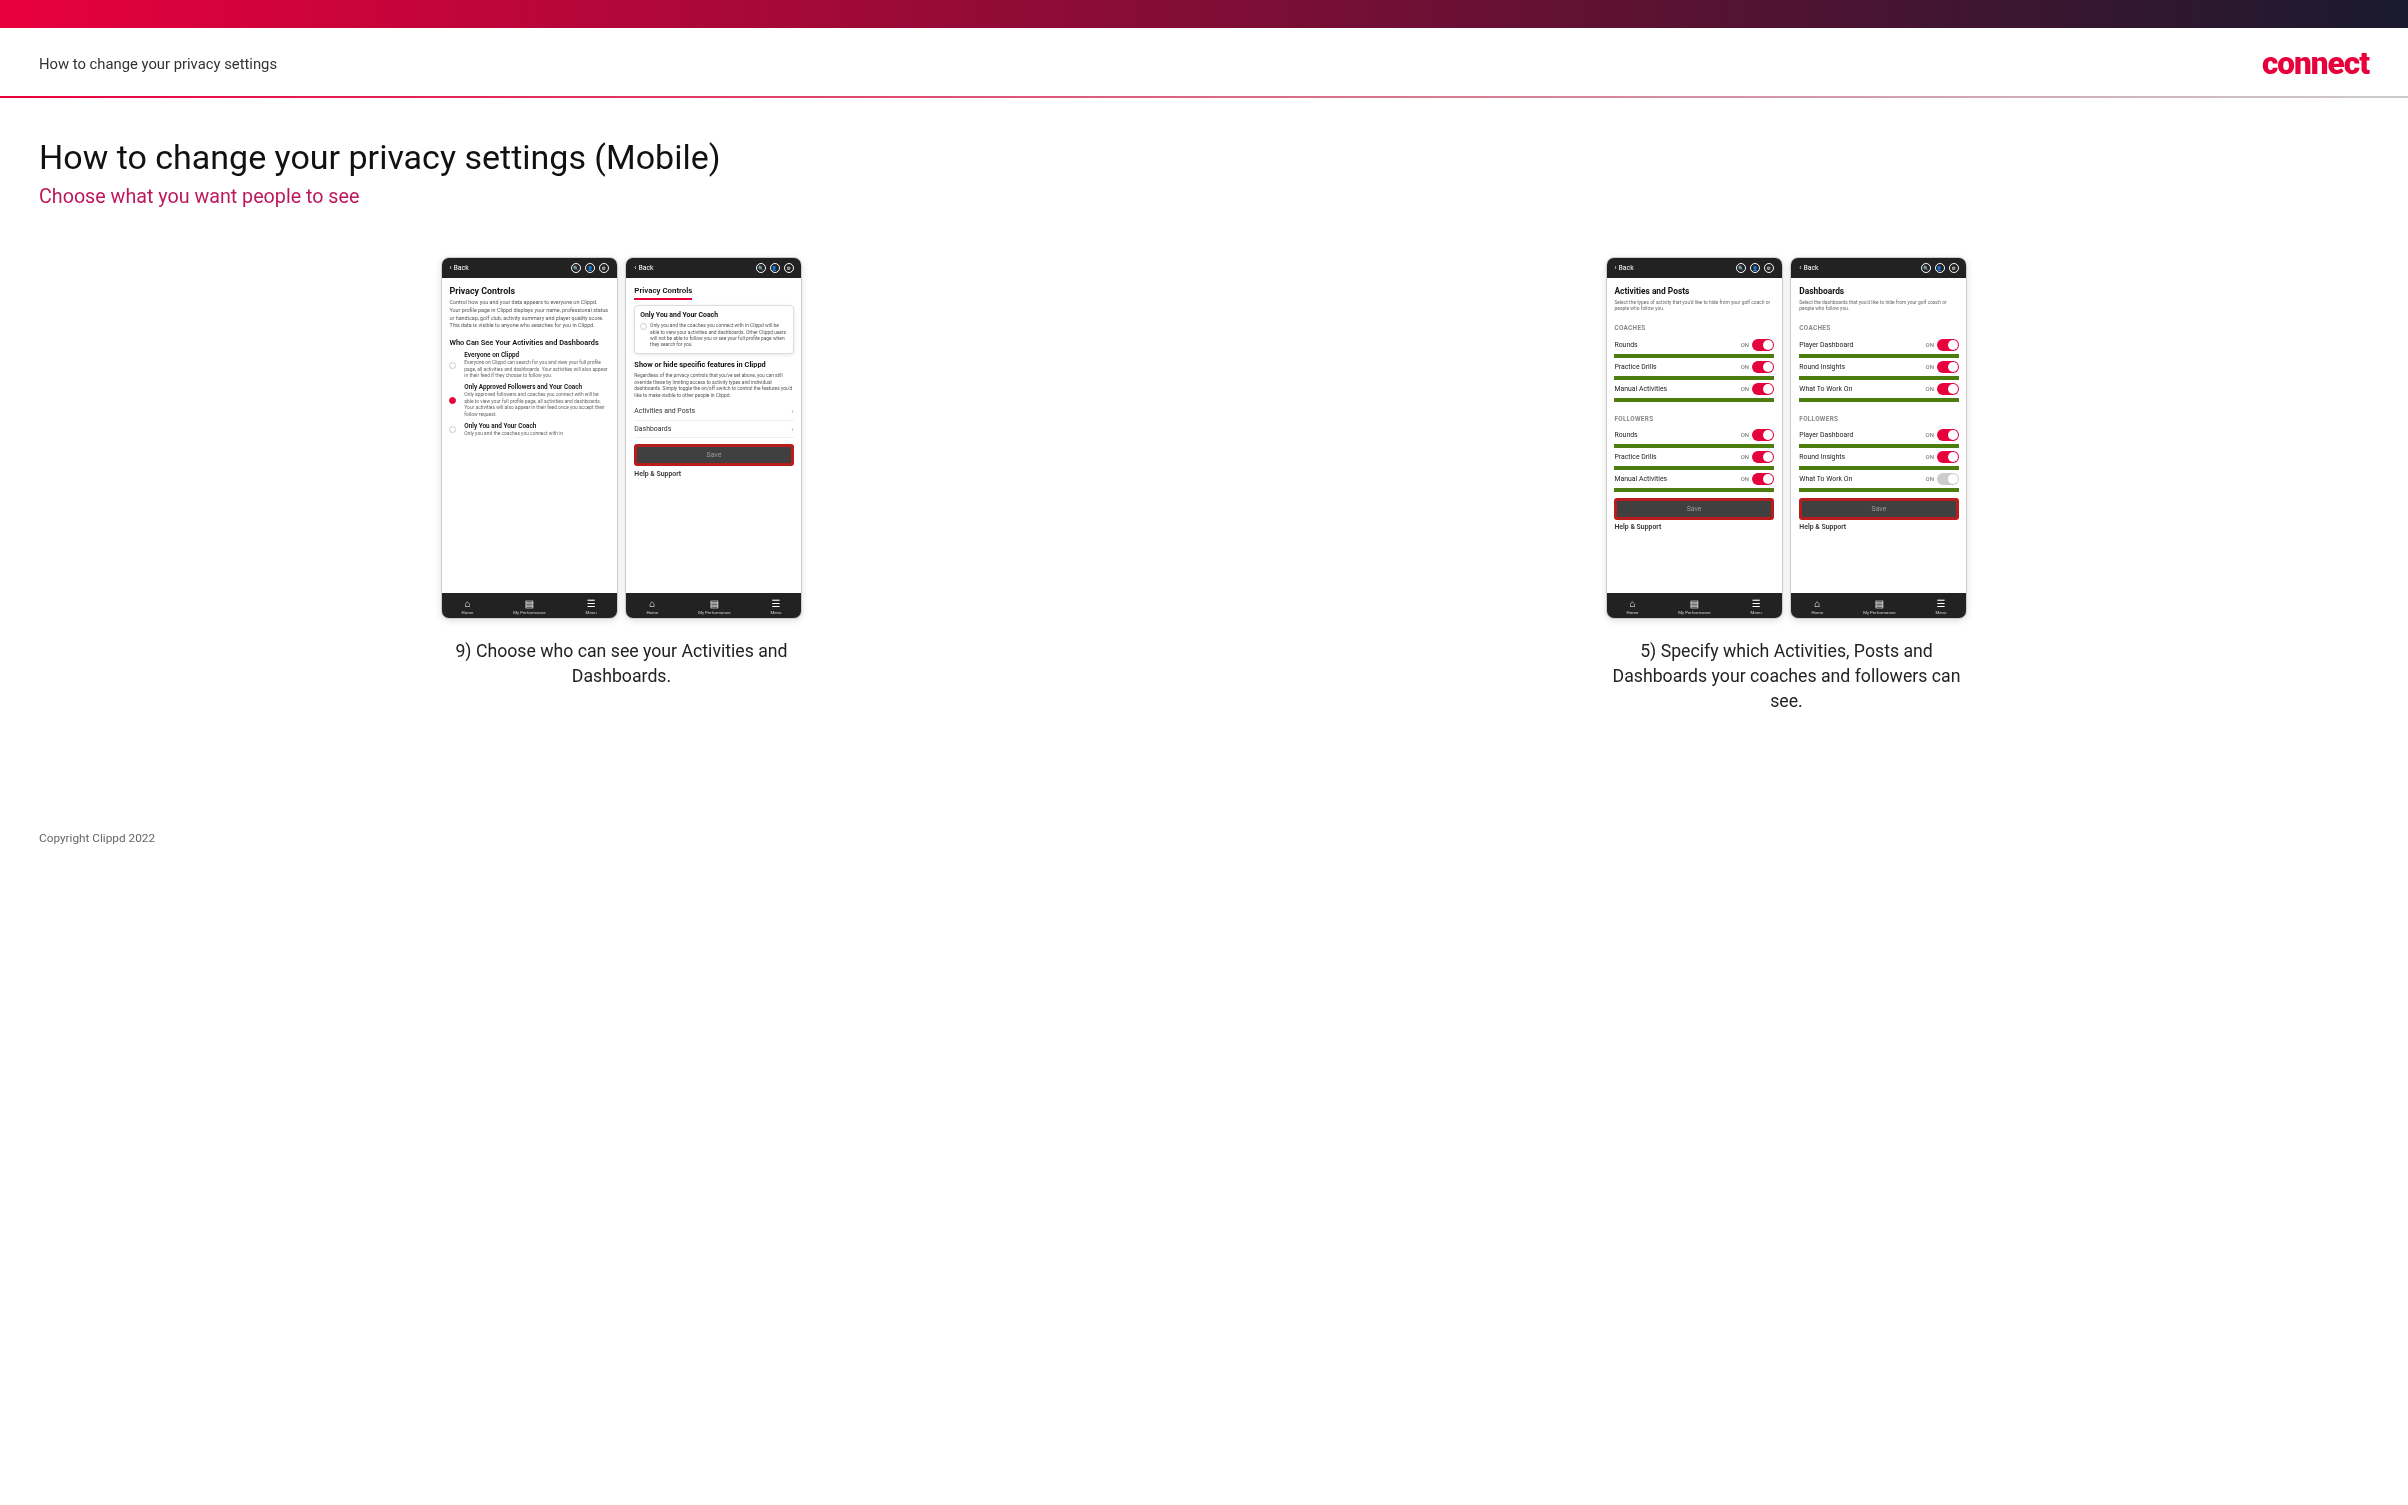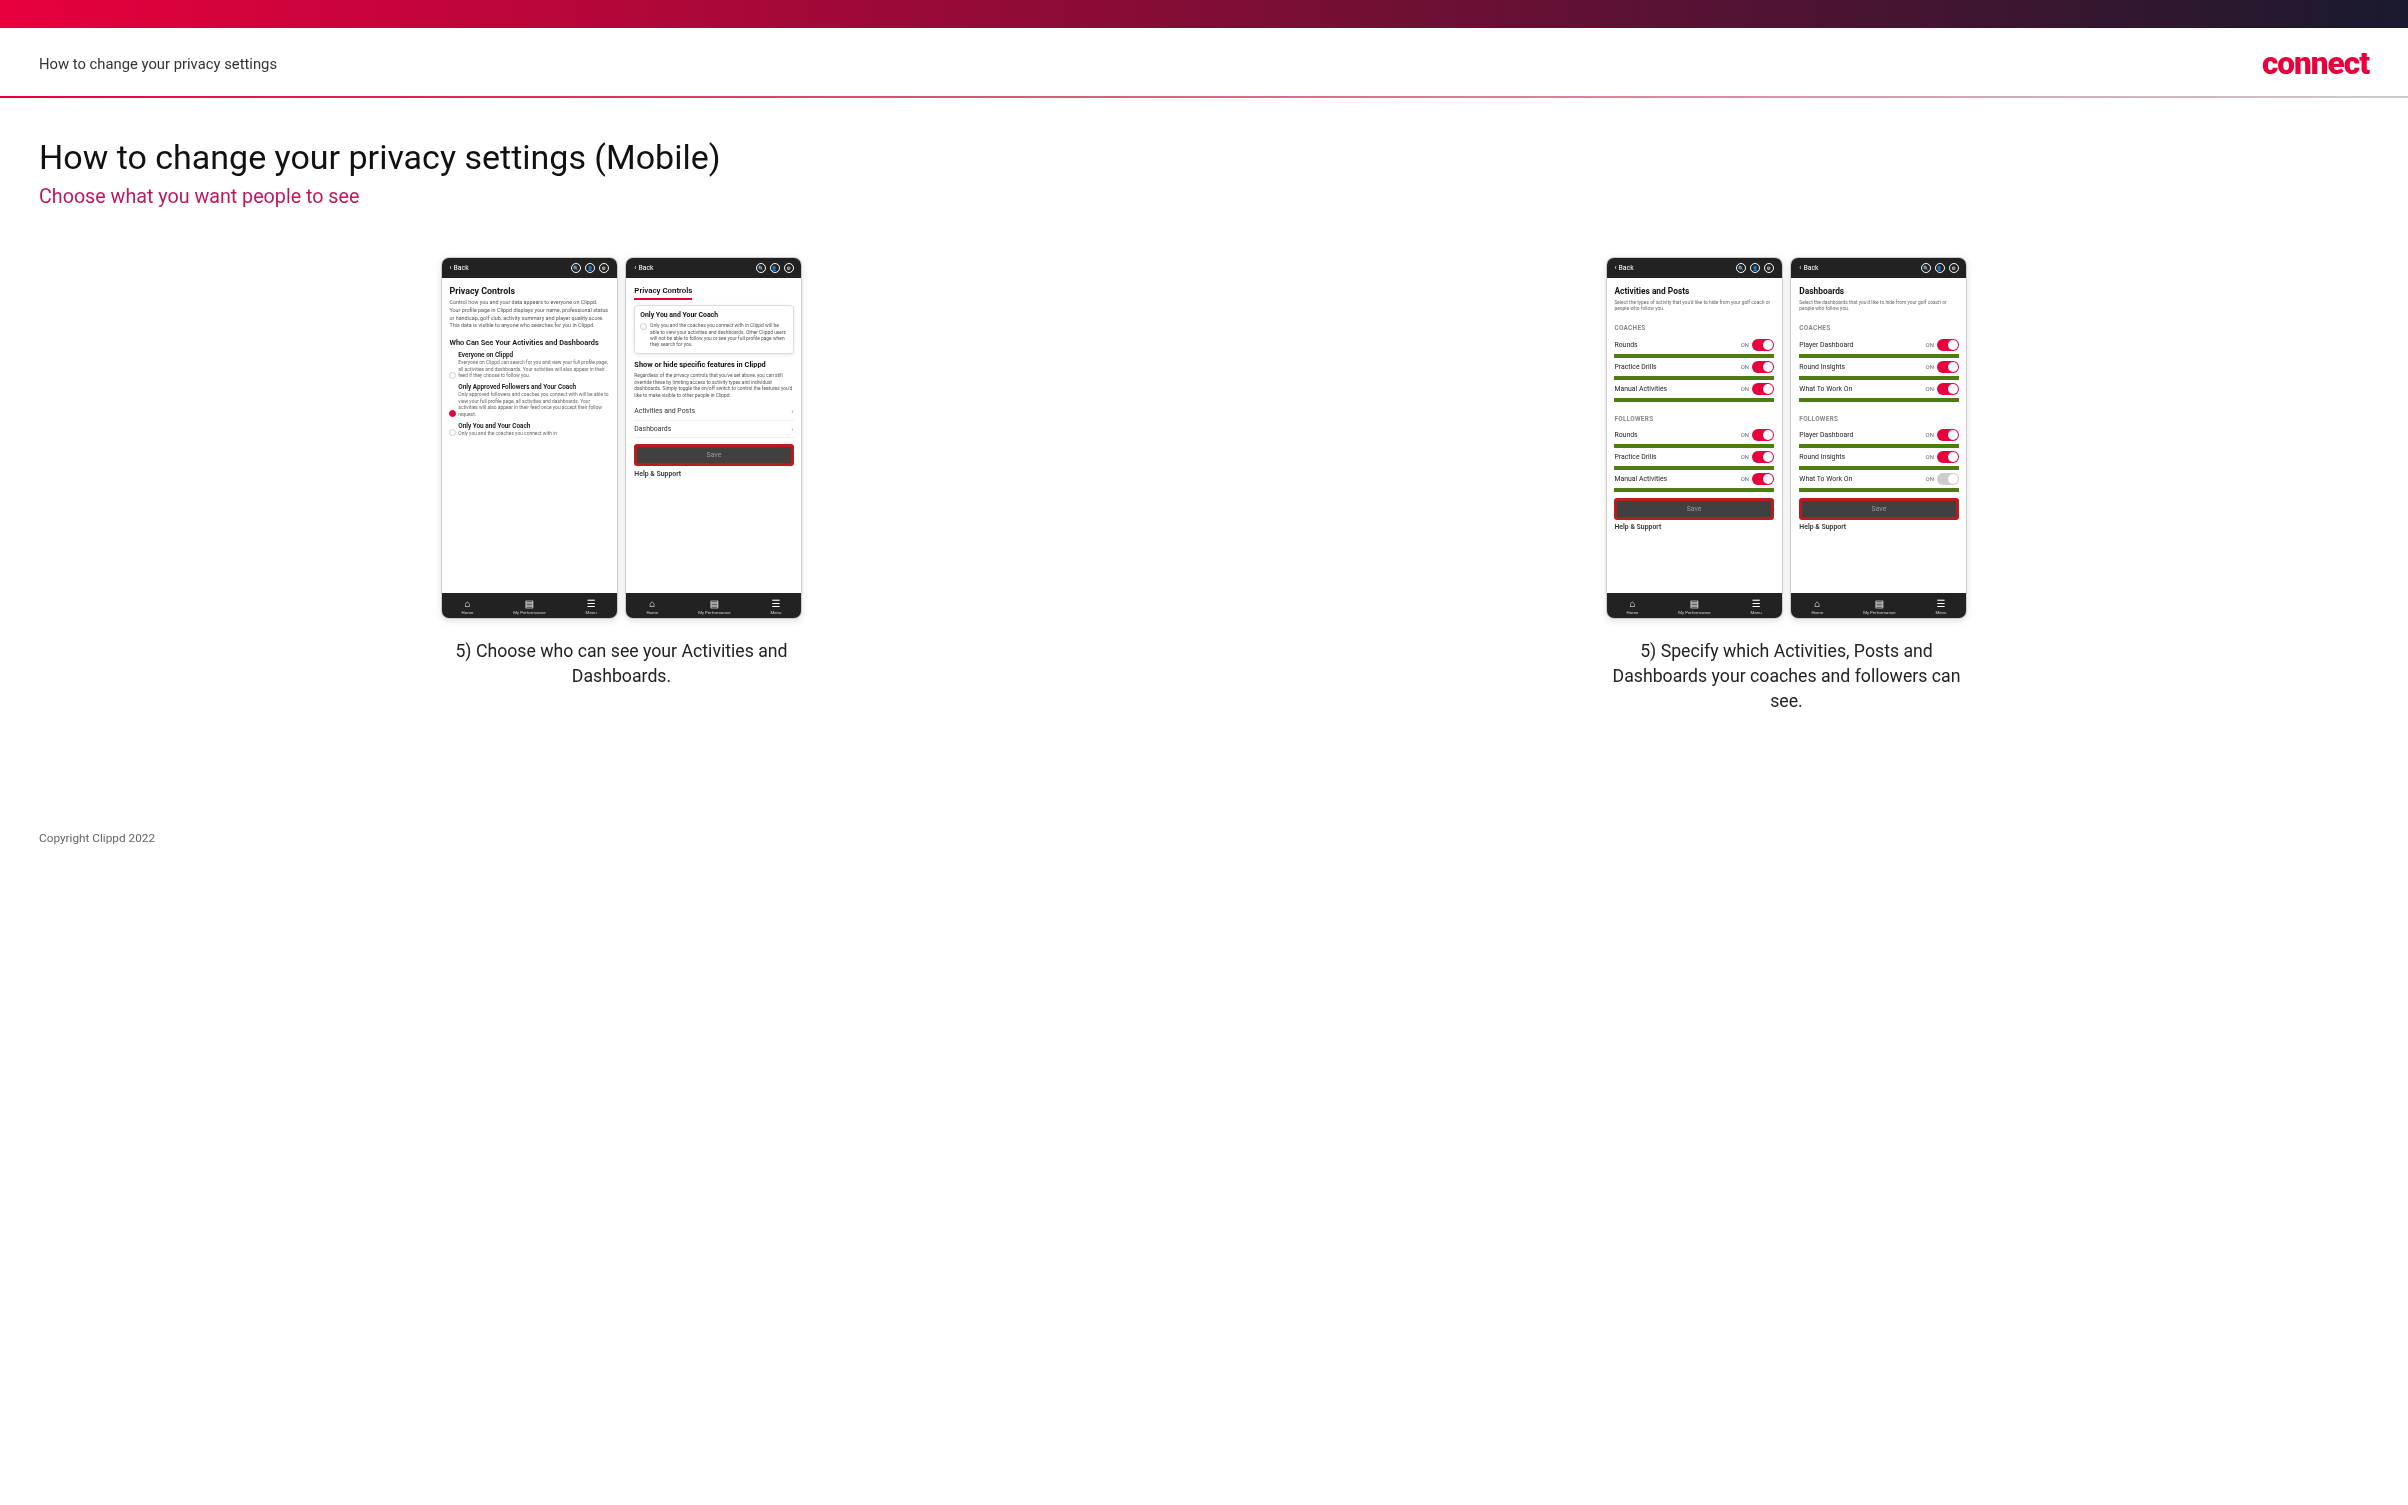--- a/index.html
+++ b/index.html
@@ -139,22 +139,22 @@
       margin-bottom: 7.9px;
     }
     .screen1-section {
       font-size: 7.4px;
       font-weight: 600;
       color: #111;
       margin-bottom: 4.9px;
     }
     .radio-option {
       display: flex;
-      align-items: flex-end;
-      gap: 2px;
+      align-items: center;
+      gap: 8px;
       margin-bottom: 4.9px;
     }
     .radio-dot {
       width: 6.9px;
       height: 6.9px;
       border-radius: 50%;
       border: 1.5px solid #ccc;
       margin-top: 1px;
       flex-shrink: 0;
     }
@@ -498,21 +498,21 @@
             </div>
             <div class="nav-item">
               <div class="nav-icon">☰</div>
               <div class="nav-label">Menu</div>
             </div>
           </div>
         </div>
       </div>
 
       <div class="caption">
-        <p class="caption-text">5) Choose who can see your Activities and Dashboards.</p>
+        <p class="caption-text">9) Choose who can see your Activities and Dashboards.</p>
       </div>
     </div>
 
     <div class="screenshot-group">
       <div class="screenshot-pair">
 
         <div class="mobile-screen">
           <div class="screen-header">
             <div class="back">
               <span>‹</span>

